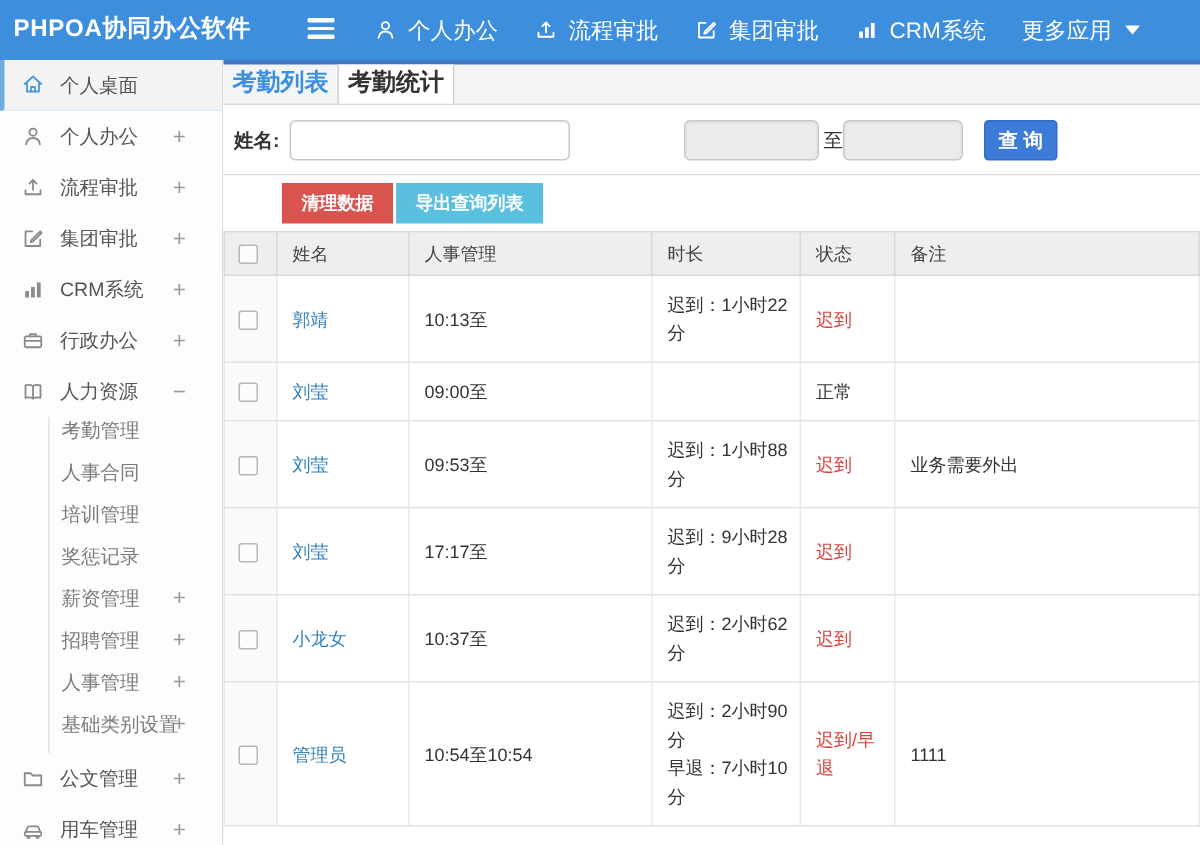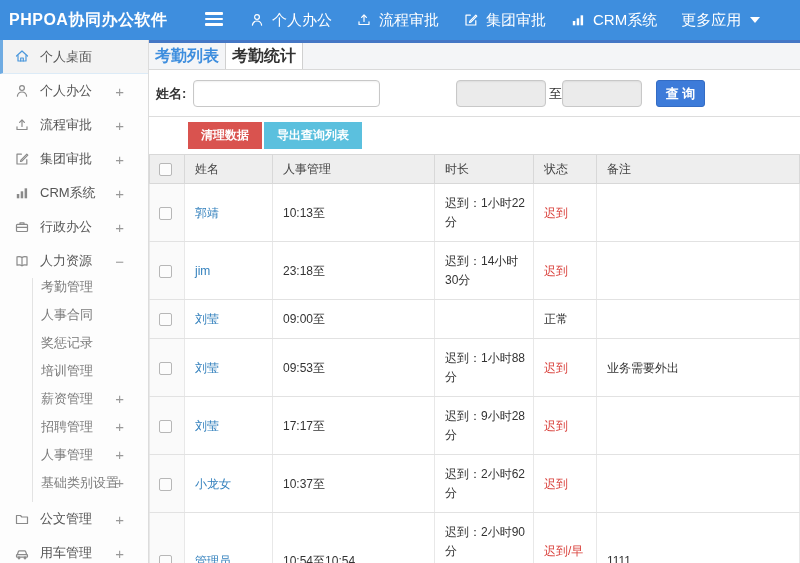--- a/index.html
+++ b/index.html
@@ -198,24 +198,24 @@
       <span class="expand-sign">−</span>
     </div>
     <div class="submenu">
       <div class="sub-item">
         <span>考勤管理</span>
       </div>
       <div class="sub-item">
         <span>人事合同</span>
       </div>
       <div class="sub-item">
+        <span>培训管理</span>
+      </div>
+      <div class="sub-item">
         <span>奖惩记录</span>
-      </div>
-      <div class="sub-item">
-        <span>培训管理</span>
       </div>
       <div class="sub-item">
         <span>薪资管理</span>
         <span class="expand-sign">+</span>
       </div>
       <div class="sub-item">
         <span>招聘管理</span>
         <span class="expand-sign">+</span>
       </div>
       <div class="sub-item">
@@ -292,30 +292,20 @@
           <td><a class="name-link">郭靖</a></td>
           <td>10:13至</td>
           <td>
             <div>迟到：1小时22分</div>
           </td>
           <td><span class="status-late">迟到</span></td>
           <td></td>
         </tr>
         <tr>
           <td class="c-check"><span class="chk"></span></td>
-          <td><a class="name-link">jim</a></td>
-          <td>23:18至</td>
-          <td>
-            <div>迟到：14小时30分</div>
-          </td>
-          <td><span class="status-late">迟到</span></td>
-          <td></td>
-        </tr>
-        <tr>
-          <td class="c-check"><span class="chk"></span></td>
           <td><a class="name-link">刘莹</a></td>
           <td>09:00至</td>
           <td></td>
           <td><span class="status-normal">正常</span></td>
           <td></td>
         </tr>
         <tr>
           <td class="c-check"><span class="chk"></span></td>
           <td><a class="name-link">刘莹</a></td>
           <td>09:53至</td>

